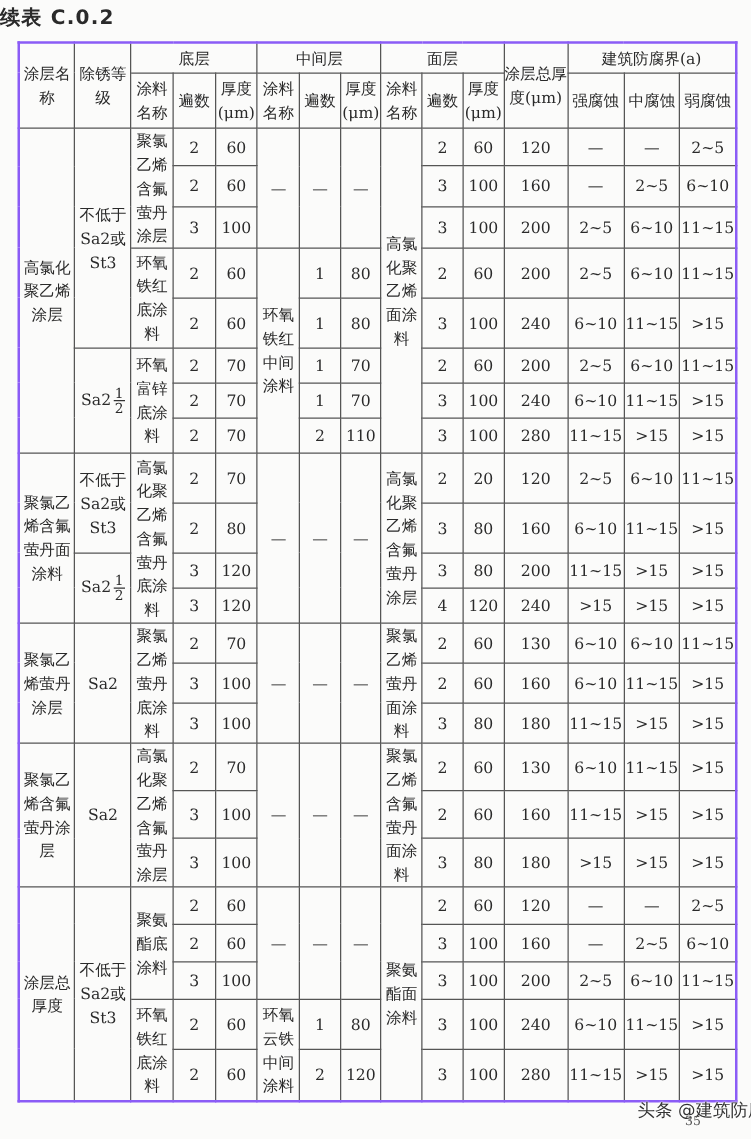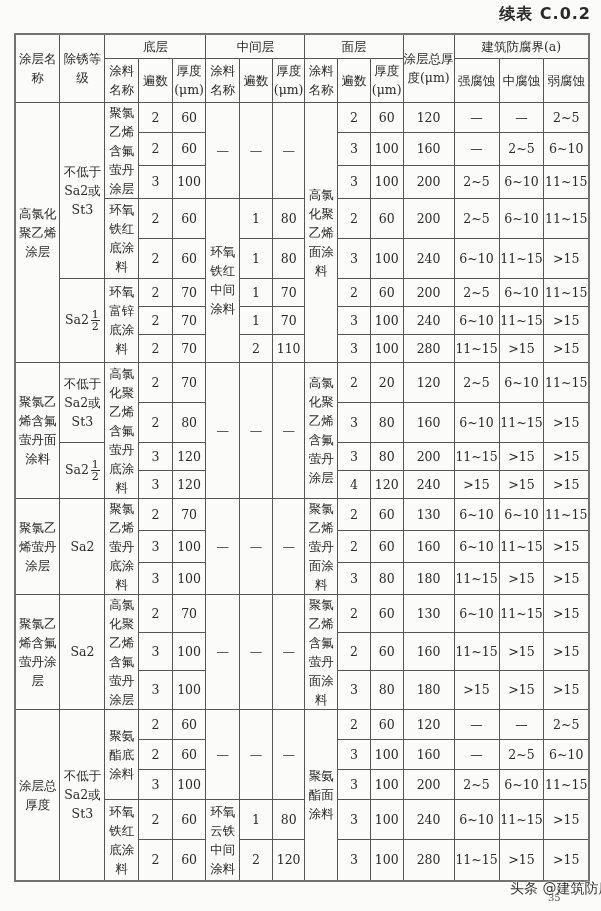--- a/index.html
+++ b/index.html
@@ -2,29 +2,29 @@
 <html><head>
 <meta charset="utf-8">
 <style>
   html, body { margin: 0; padding: 0; background: #fbfbfa; }
   body {
     width: 601px; height: 911px; position: relative; overflow: hidden;
     font-family: "DejaVu Serif", "Liberation Serif", serif;
     color: #2a2a2a;
   }
   .title {
-    position: absolute; left: 0; top: 4px; width: 591px; text-align: right;
+    position: absolute; left: 0; top: 4px; width: 591px; text-align: left;
     font-size: 16px; font-weight: bold; letter-spacing: 1px;
     font-family: "DejaVu Sans", "Liberation Sans", sans-serif;
   }
   table.main {
     position: absolute; left: 14px; top: 33px;
     width: 576px; height: 845px;
     border-collapse: collapse; table-layout: fixed;
-    border: 2px solid #737373;
+    border: 2px solid #8b5cf6;
   }
   table.main td, table.main th {
     border: 1px solid #555;
     text-align: center; vertical-align: middle;
     font-size: 12.5px; font-weight: normal; line-height: 19px;
     padding: 0; overflow: hidden;
   }
   .v { word-break: break-all; padding: 0 3px; }
   .dash { color: #444; }
   .frac { display: inline-block; vertical-align: middle; text-align: center; font-size: 11px; line-height: 11px; margin-left: 2px; }

